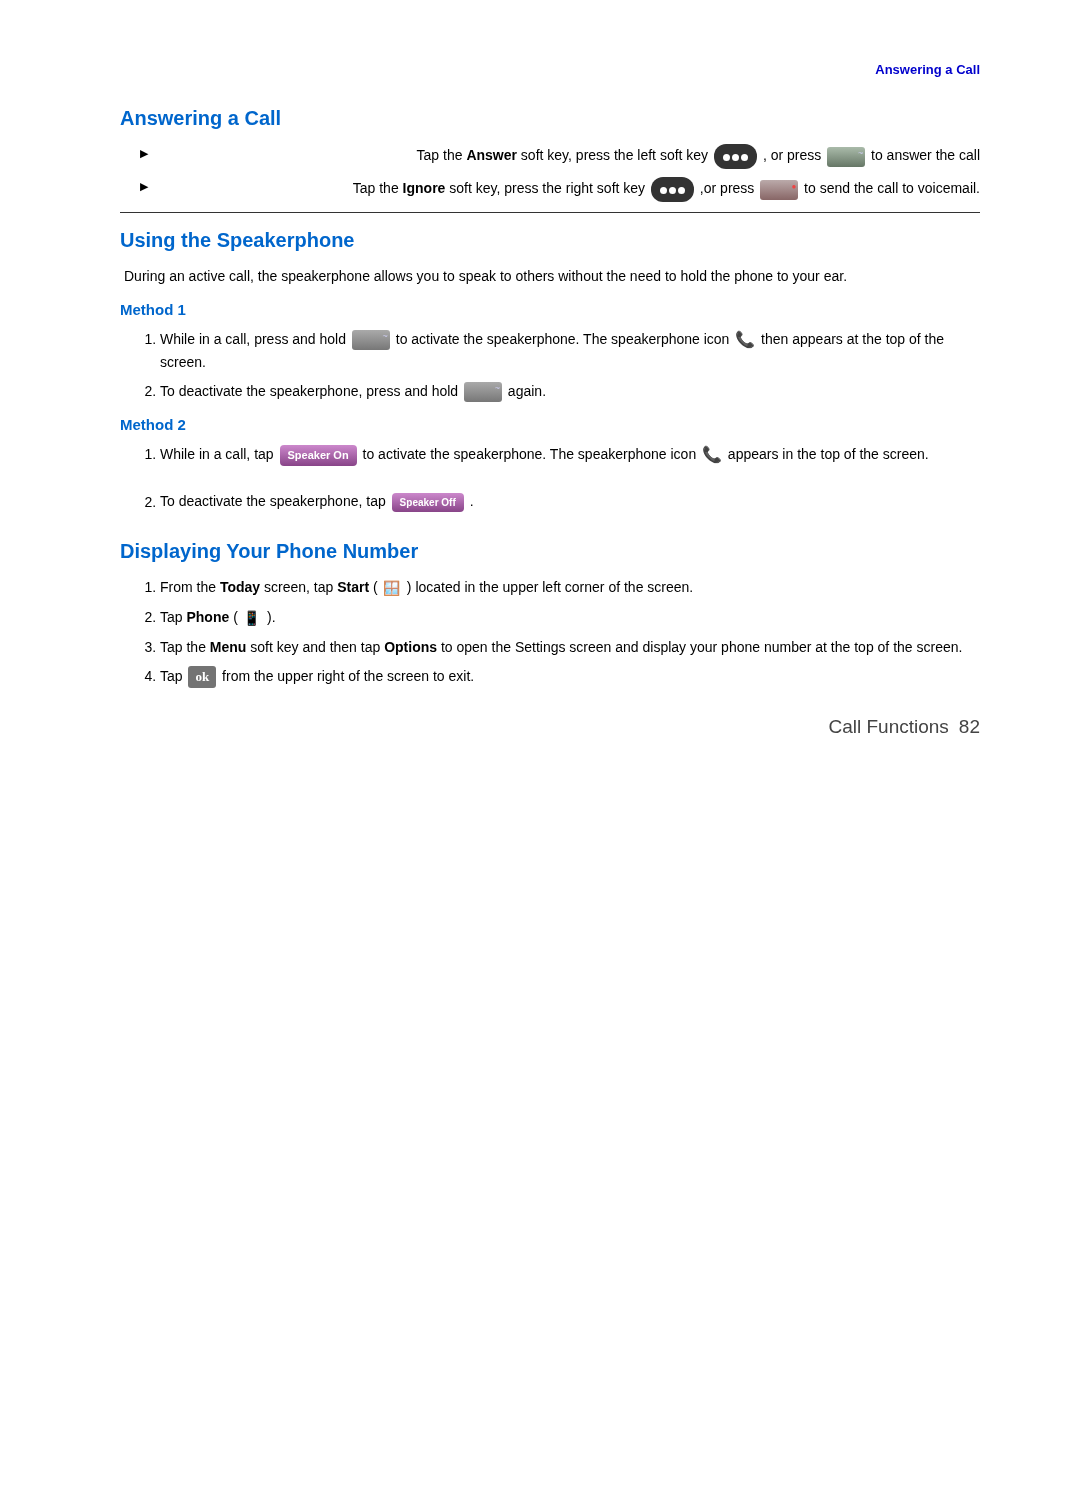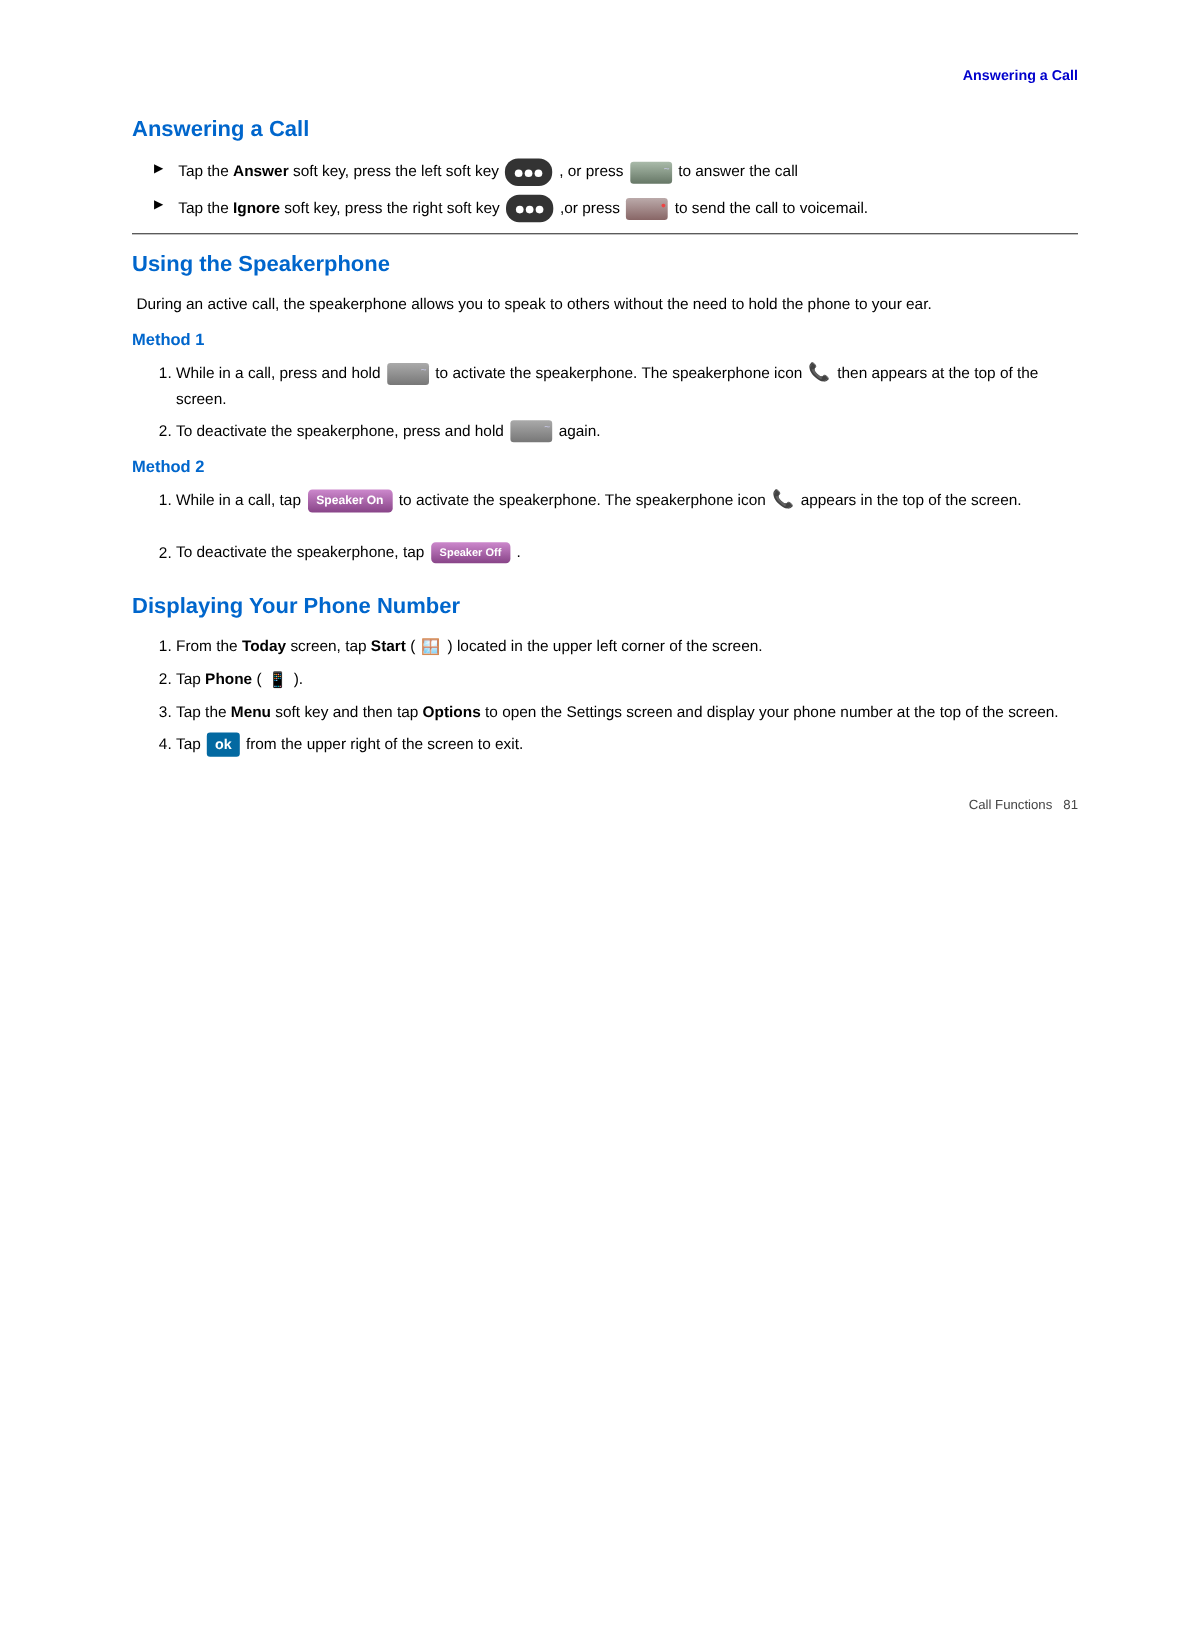--- a/index.html
+++ b/index.html
@@ -54,20 +54,21 @@
       font-size: 14px;
       line-height: 1.5;
       margin-bottom: 10px;
       padding-left: 4px;
     }
 
     .bullet-list {
       list-style: none;
       padding-left: 20px;
       margin-bottom: 10px;
+      text-align: right;
     }
 
     .bullet-list li {
       position: relative;
       padding-left: 22px;
       margin-bottom: 8px;
       font-size: 14px;
       line-height: 1.5;
     }
 
@@ -215,28 +216,29 @@
     .icon-speakerphone {
       display: inline-block;
       vertical-align: middle;
       margin: 0 2px;
       font-size: 16px;
     }
 
     
     .btn-ok {
       display: inline-block;
-      background: #0369a1;
+      background: #737373;
       border-radius: 3px;
       padding: 1px 7px;
       font-size: 13px;
       color: #fff;
       font-weight: bold;
       vertical-align: middle;
       margin: 0 2px;
+      font-family: Liberation Serif, serif;
     }
 
     
     .icon-start {
       display: inline-block;
       vertical-align: middle;
       margin: 0 2px;
       font-size: 14px;
     }
 
@@ -249,21 +251,21 @@
     }
 
     .footer {
       position: absolute;
       bottom: 40px;
       left: 0;
       right: 0;
       display: flex;
       justify-content: flex-end;
       padding: 0 100px;
-      font-size: 12px;
+      font-size: 19px;
       color: #444;
     }
 
     .footer span {
       margin-left: 10px;
     }
 
     hr.section-divider {
       border: none;
       border-top: 1px solid #333;
@@ -362,16 +364,16 @@
     <li>
       Tap the <strong>Menu</strong> soft key and then tap <strong>Options</strong> to open the Settings screen and display your phone number at the top of the screen.
     </li>
     <li>
       Tap <span class="btn-ok">ok</span> from the upper right of the screen to exit.
     </li>
   </ol>
 
   <div class="footer">
     <span>Call Functions</span>
-    <span>81</span>
+    <span>82</span>
   </div>
 
 </div>
 
 </body></html>

